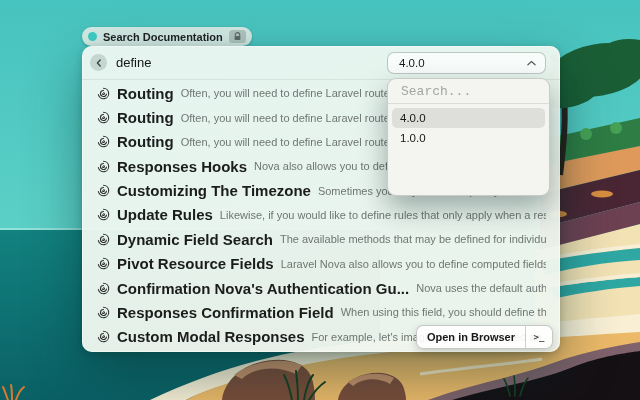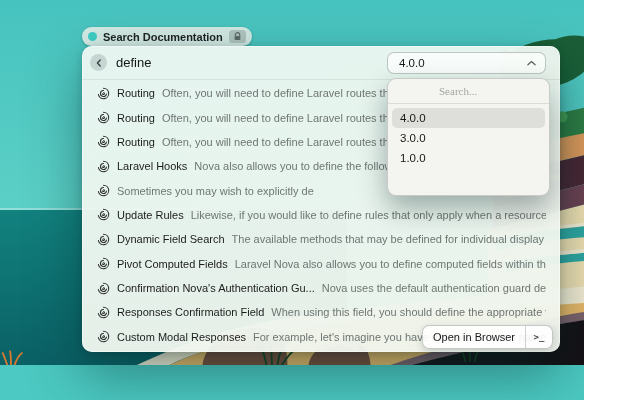--- a/index.html
+++ b/index.html
@@ -1,17 +1,17 @@
 <!DOCTYPE html>
 <html style="--accent-teal: #3ecdc4; --sky-top: #47c3bf; --sky-bottom: #6ad9cb; --sea-top: #12827f; --sea-bottom: #0a6065; --sand: #ecb968; --sand-pale: #f3e2b4; --shore-cream: #f8efd5; --inlet: #2fa8a4; --bush: #2e7d44; --bush-light: #46a257; --cliff-orange: #df9a5b; --cliff-maroon: #4a2634; --cliff-purple: #6e4152; --shrub-orange: #d98e3f; --tree: #1a5e36; --trunk: #2a211b; --rock: #7b4c3a; --rock-light: #c7906a; --corner-mauve: #7f626b; --corner-dark: #151014; --grass: #17411f; --plant-orange: #d97a2e;"><head>
 <meta charset="utf-8">
 <style>
   html,body{margin:0;padding:0;}
   body{font-family:"Liberation Sans","DejaVu Sans",sans-serif;-webkit-font-smoothing:antialiased;}
-  .stage{position:relative;width:584px;height:400px;overflow:hidden;background:#4cc9c2;}
+  .stage{position:relative;width:640px;height:400px;overflow:hidden;background:#4cc9c2;}
 
   
   .wallpaper{position:absolute;inset:0;}
 
   
   .badge{position:absolute;left:82px;top:27px;height:19px;display:flex;align-items:center;gap:6px;
     padding:0 6px 0 6px;background:rgba(222,236,231,.92);border-radius:10px;
     box-shadow:0 1px 3px rgba(0,30,30,.25);}
   .badge-dot{width:9px;height:9px;border-radius:50%;background:var(--accent-teal);}
   .badge-label{font-size:11px;font-weight:600;color:#1d2120;white-space:nowrap;}
@@ -32,41 +32,41 @@
   .version-btn{position:absolute;top:6px;right:14px;width:159px;height:22px;box-sizing:border-box;
     background:rgba(250,253,251,.9);border:1px solid rgba(140,155,150,.55);border-radius:7px;
     display:flex;align-items:center;justify-content:space-between;padding:0 9px 0 11px;}
   .version-btn .ver{font-size:11.5px;color:#17191 8;color:#171918;}
 
   
   .dropdown{position:absolute;top:32px;right:10px;width:163px;height:118px;box-sizing:border-box;
     background:#f4f4f1;border:1px solid rgba(120,125,120,.35);border-radius:9px;
     box-shadow:0 12px 28px rgba(10,30,30,.35);z-index:5;overflow:hidden;}
   .dd-search{height:24px;display:flex;align-items:center;padding:0 11px;border-bottom:1px solid rgba(0,0,0,.1);}
-  .dd-search input{border:0;outline:0;background:transparent;width:100%;font-size:11px;
-    font-family:Liberation Serif, serif;color:#333;margin-left:38px;}
+  .dd-search input{border:0;outline:0;background:transparent;width:100%;font-size:13px;
+    font-family:Liberation Mono, monospace;color:#333;}
   .dd-search input::placeholder{color:#a2a7a3;}
   .dd-options{padding:4px 4px;}
   .dd-option{height:20px;display:flex;align-items:center;border-radius:5px;padding:0 8px;
     font-size:11.5px;font-weight:500;color:#171918;}
   .dd-option.selected{background:#dededa;}
 
   
   .results{position:absolute;left:0;right:0;top:33px;bottom:0;display:flex;flex-direction:column;
     padding:2px 0 3px 0;overflow:hidden;border-radius:0 0 10px 10px;}
   .row{flex:1;display:flex;align-items:center;padding:0 14px 0 15px;gap:7px;min-height:0;overflow:hidden;}
   .row .spiral{flex:none;width:13px;height:13px;display:block;}
-  .row .title{flex:none;font-size:11px;font-weight:400;color:#1b1d1c;white-space:nowrap;text-align:right;}
+  .row .title{flex:none;font-size:15px;font-weight:700;color:#1b1d1c;white-space:nowrap;text-align:right;}
   .row .desc{flex:1;font-size:11px;color:#6f7673;white-space:nowrap;overflow:hidden;}
 
   
   .footer-pill{position:absolute;right:7px;bottom:3px;height:22px;display:flex;align-items:stretch;
     background:rgba(255,255,255,.9);border:1px solid rgba(150,155,150,.55);border-radius:7px;
     box-shadow:0 3px 8px rgba(10,30,30,.18);z-index:6;overflow:hidden;}
-  .footer-open{display:flex;align-items:center;padding:0 10px;font-size:11px;font-weight:400;color:#17191 8;color:#171918;}
+  .footer-open{display:flex;align-items:center;padding:0 10px;font-size:11px;font-weight:700;color:#17191 8;color:#171918;}
   .footer-term{display:flex;align-items:center;justify-content:center;width:26px;
     border-left:1px solid rgba(150,155,150,.45);font-size:9px;font-weight:700;color:#3a3f3d;
     font-family:"DejaVu Sans Mono","Liberation Mono",monospace;}
 </style>
 </head>
 <body>
 
 <div class="stage">
 
   <svg class="wallpaper" viewBox="0 0 640 400" preserveAspectRatio="none">
@@ -187,28 +187,29 @@
             <path d="M8 1.6a6.4 6.4 0 1 1-6.25 7.8 M8 4.3a3.7 3.7 0 1 0 3.6 4.5 M8 7a1.15 1.15 0 1 1-1.1 1.35" fill="none" stroke="#2c2f2e" stroke-width="1.35" stroke-linecap="round"></path>
           </svg>
           <span class="title">Routing</span>
           <span class="desc">Often, you will need to define Laravel routes that are called</span>
         </div>
 
         <div class="row">
           <svg class="spiral" viewBox="0 0 16 16">
             <path d="M8 1.6a6.4 6.4 0 1 1-6.25 7.8 M8 4.3a3.7 3.7 0 1 0 3.6 4.5 M8 7a1.15 1.15 0 1 1-1.1 1.35" fill="none" stroke="#2c2f2e" stroke-width="1.35" stroke-linecap="round"></path>
           </svg>
-          <span class="title">Laravel Hooks</span>
+          <span class="title">Responses Hooks</span>
           <span class="desc">Nova also allows you to define the following static re</span>
         </div>
 
         <div class="row">
           <svg class="spiral" viewBox="0 0 16 16">
             <path d="M8 1.6a6.4 6.4 0 1 1-6.25 7.8 M8 4.3a3.7 3.7 0 1 0 3.6 4.5 M8 7a1.15 1.15 0 1 1-1.1 1.35" fill="none" stroke="#2c2f2e" stroke-width="1.35" stroke-linecap="round"></path>
           </svg>
+          <span class="title">Customizing The Timezone</span>
           <span class="desc">Sometimes you may wish to explicitly de</span>
         </div>
 
         <div class="row">
           <svg class="spiral" viewBox="0 0 16 16">
             <path d="M8 1.6a6.4 6.4 0 1 1-6.25 7.8 M8 4.3a3.7 3.7 0 1 0 3.6 4.5 M8 7a1.15 1.15 0 1 1-1.1 1.35" fill="none" stroke="#2c2f2e" stroke-width="1.35" stroke-linecap="round"></path>
           </svg>
           <span class="title">Update Rules</span>
           <span class="desc">Likewise, if you would like to define rules that only apply when a resource is being updated...</span>
         </div>
@@ -218,21 +219,21 @@
             <path d="M8 1.6a6.4 6.4 0 1 1-6.25 7.8 M8 4.3a3.7 3.7 0 1 0 3.6 4.5 M8 7a1.15 1.15 0 1 1-1.1 1.35" fill="none" stroke="#2c2f2e" stroke-width="1.35" stroke-linecap="round"></path>
           </svg>
           <span class="title">Dynamic Field Search</span>
           <span class="desc">The available methods that may be defined for individual display contexts are</span>
         </div>
 
         <div class="row">
           <svg class="spiral" viewBox="0 0 16 16">
             <path d="M8 1.6a6.4 6.4 0 1 1-6.25 7.8 M8 4.3a3.7 3.7 0 1 0 3.6 4.5 M8 7a1.15 1.15 0 1 1-1.1 1.35" fill="none" stroke="#2c2f2e" stroke-width="1.35" stroke-linecap="round"></path>
           </svg>
-          <span class="title">Pivot Computed Fields</span>
+          <span class="title">Pivot Resource Fields</span>
           <span class="desc">Laravel Nova also allows you to define computed fields within the field list of a  b...</span>
         </div>
 
         <div class="row">
           <svg class="spiral" viewBox="0 0 16 16">
             <path d="M8 1.6a6.4 6.4 0 1 1-6.25 7.8 M8 4.3a3.7 3.7 0 1 0 3.6 4.5 M8 7a1.15 1.15 0 1 1-1.1 1.35" fill="none" stroke="#2c2f2e" stroke-width="1.35" stroke-linecap="round"></path>
           </svg>
           <span class="title">Confirmation Nova's Authentication Gu...</span>
           <span class="desc">Nova uses the default authentication guard defined in your  auth...</span>
         </div>
@@ -255,21 +256,20 @@
       </div>
 
     <div class="dropdown">
       <div class="dd-search">
         <input type="text" placeholder="Search..." style="">
       </div>
       <div class="dd-options">
 
           <div class="dd-option selected">4.0.0</div>
 
-          <div class="dd-option">3.0.0</div>
 
 
           <div class="dd-option">1.0.0</div>
         </div>
     </div>
 
     <div class="footer-pill">
       <div class="footer-open">Open in Browser</div>
       <div class="footer-term">&gt;_</div>
     </div>

